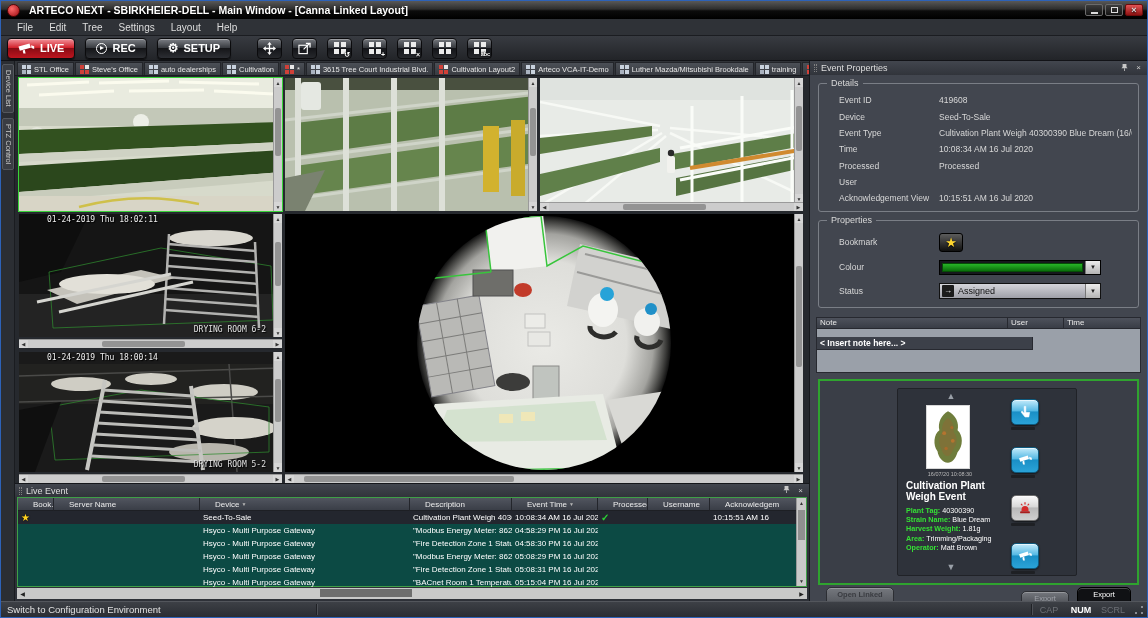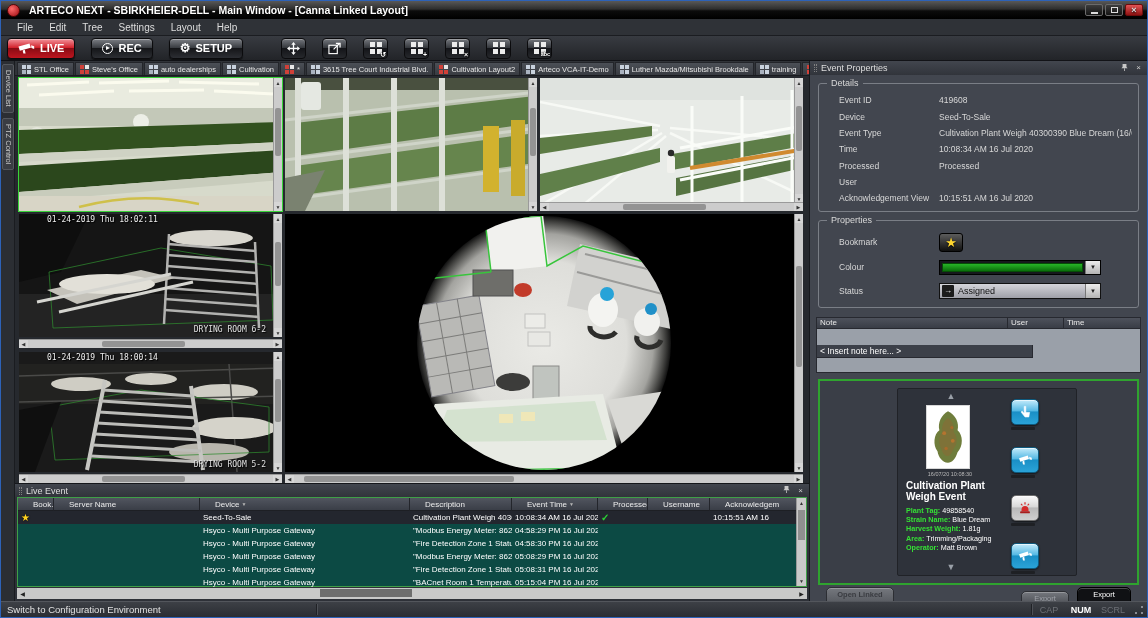--- a/index.html
+++ b/index.html
@@ -10,21 +10,21 @@
 .applogo{width:13px;height:13px;border-radius:50%;background:radial-gradient(circle at 35% 35%,#ff6a6a,#9c0c12);margin:0 9px 0 6px;border:1px solid #5a0606;flex:0 0 13px}
 .wctrls{margin-left:auto;display:flex;gap:2px;padding-right:4px}
 .wbtn{width:18px;height:12px;display:flex;align-items:center;justify-content:center;background:linear-gradient(#3c3c3c,#141414);border:1px solid #6a6a6a;border-radius:2px;color:#ddd;font-size:9px;line-height:1;font-weight:bold}
 .wbtn .minbar{width:7px;height:2px;background:#ddd;margin-top:5px}
 .wbtn .maxbox{width:7px;height:6px;border:1px solid #ddd}
 .wbtn.close{background:linear-gradient(#e25555,#8f1212);border-color:#6d0c0c}
 
 .menubar{height:17px;flex:0 0 17px;background:#2f3237;display:flex;align-items:center;color:#ddd;font-size:10px;border-bottom:1px solid #1b1d21;padding-left:8px}
 .menuitem{padding:1px 8px}
 
-.toolbar{height:25px;flex:0 0 25px;background:linear-gradient(#383b41,#222428);display:flex;align-items:center;gap:16px;padding:0 6px;border-bottom:1px solid #121317}
+.toolbar{height:25px;flex:0 0 25px;background:linear-gradient(#383b41,#222428);display:flex;align-items:center;gap:10px;padding:0 6px;border-bottom:1px solid #121317}
 .bigbtn{height:21px;border-radius:4px;border:1px solid #0b0b0d;display:flex;align-items:center;gap:5px;padding:0 10px;color:#fff;font-weight:bold;font-size:11px;box-shadow:inset 0 1px 0 rgba(255,255,255,.35),0 1px 1px rgba(0,0,0,.6)}
 .bigbtn.dark{background:linear-gradient(#7c7f85 0%,#3a3d42 45%,#151619 50%,#2c2e33 100%)}
 .bigbtn.live{background:linear-gradient(#f2939b 0%,#d3242e 45%,#8a0c14 50%,#bd151f 100%)}
 .playicon{width:11px;height:11px;border:1.5px solid #fff;border-radius:50%;position:relative}
 .playicon::after{content:"";position:absolute;left:3px;top:2px;border-left:4px solid #fff;border-top:2.5px solid transparent;border-bottom:2.5px solid transparent}
 .gearglyph{font-size:12px;line-height:1}
 .tsep{width:6px}
 .smallbtn{width:25px;height:21px;border-radius:4px;border:1px solid #0b0b0d;background:linear-gradient(#74777d 0%,#36393e 45%,#141519 50%,#26282c 100%);box-shadow:inset 0 1px 0 rgba(255,255,255,.3);display:flex;align-items:center;justify-content:center;position:relative;color:#fff}
 .minigrid{width:12px;height:12px;position:relative}
 .minigrid::before{content:"";position:absolute;left:0;top:0;width:5px;height:5px;background:#ececec;box-shadow:7px 0 #ececec,0 7px #ececec,7px 7px #ececec}
@@ -93,21 +93,21 @@
 .colourswatch{flex:1;margin:2px;background:linear-gradient(#28b428,#0a6e0a);border:1px solid #064d06}
 .ddbtn{width:15px;background:linear-gradient(#ededed,#b4b4b4);border-left:1px solid #777;color:#222;font-size:6px;display:flex;align-items:center;justify-content:center}
 .statusdd{width:162px;height:16px;background:linear-gradient(#d4d4d9,#9fa0a8);border:1px solid #111;display:flex;align-items:center;font-size:9px;color:#101010;gap:4px}
 .statusicon{width:12px;height:12px;background:#1c1c1c;margin-left:2px;display:flex;align-items:center;justify-content:center;color:#fff;font-size:8px;flex:0 0 12px;border-radius:1px}
 .statusdd .ddbtn{margin-left:auto;height:100%}
 .notearea{margin:7px 0 0}
 .noteheads{display:flex;height:12px}
 .notehead{background:linear-gradient(#4e525c,#393d46);border:1px solid #272930;border-left:none;color:#e8e8e8;font-size:8px;display:flex;align-items:center;padding:0 3px;flex:0 0 auto}
 .notehead:first-child{border-left:1px solid #272930}
 .notebody{position:relative;height:44px;background:#9aa0a9;border:1px solid #272930;border-top:none}
-.noterow{position:absolute;left:0;top:16px;width:216px;height:13px;background:#3c4049;border-right:1px solid #272930;border-bottom:1px solid #272930;color:#fff;font-weight:normal;font-size:8.5px;display:flex;align-items:center;padding:0 3px}
+.noterow{position:absolute;left:0;top:8px;width:216px;height:13px;background:#3c4049;border-right:1px solid #272930;border-bottom:1px solid #272930;color:#fff;font-weight:bold;font-size:8.5px;display:flex;align-items:center;padding:0 3px}
 .eventcard{margin:6px 2px 0;height:206px;flex:0 0 206px;border:2px solid #2fa32f;background:#3a3e47;position:relative}
 .innercard{position:absolute;left:77px;top:7px;width:180px;height:188px;background:#2e323a;border:1px solid #202227;border-radius:2px}
 .cardarrow{position:absolute;left:28px;width:50px;text-align:center;color:#9aa0a8;font-size:9px;line-height:1}
 .cardarrow.up{top:3px}.cardarrow.down{bottom:3px}
 .plantimg{position:absolute;left:28px;top:16px;width:44px;height:64px;background:#fff;border:1px solid #d8d8d8}
 .plantimg svg{display:block;width:100%;height:100%}
 .imgcaption{position:absolute;left:0;top:82px;width:104px;text-align:center;font-size:5.5px;color:#b9b9b9}
 .cardtitle{position:absolute;left:8px;top:91px;width:104px;color:#fff;font-weight:bold;font-size:10px;line-height:1.15}
 .cardfields{position:absolute;left:8px;top:117px;width:112px;font-size:7.2px;line-height:1.3;color:#fff}
 .cardfields .l{color:#35e035;font-weight:bold}
@@ -762,21 +762,21 @@
                 <path d="M22 12 C27 15 29 21 28 27 C32 31 32 40 28 44 C26 49 24 52 22 52 C18 52 16 48 15 44 C12 40 12 31 16 27 C15 21 17 15 22 12 Z" fill="#8a6a34" opacity="0.55"></path>
                 <circle cx="18" cy="28" r="2" fill="#b5742f"></circle>
                   <circle cx="27" cy="36" r="2" fill="#b5742f"></circle>
                   <circle cx="20" cy="44" r="1.8" fill="#a86b2c"></circle>
                   <circle cx="26" cy="22" r="1.6" fill="#a86b2c"></circle>
               </svg>
             </div>
             <div class="imgcaption">16/07/20 10:08:30</div>
             <div class="cardtitle">Cultivation Plant Weigh Event</div>
             <div class="cardfields">
-              <div><span class="l">Plant Tag:</span> <span>49858540</span></div>
+              <div><span class="l">Plant Tag:</span> <span>40300390</span></div>
               <div><span class="l">Strain Name:</span> <span>Blue Dream</span></div>
               <div><span class="l">Harvest Weight:</span> <span>1.81g</span></div>
               <div><span class="l">Area:</span> <span>Trimming/Packaging</span></div>
               <div><span class="l">Operator:</span> <span>Matt Brown</span></div>
             </div>
             <div class="cardarrow down">▼</div>
             <div class="actionbtns">
               <div>
                 <div class="abtn blue">
                   <svg width="14" height="14" viewBox="0 0 16 16">

